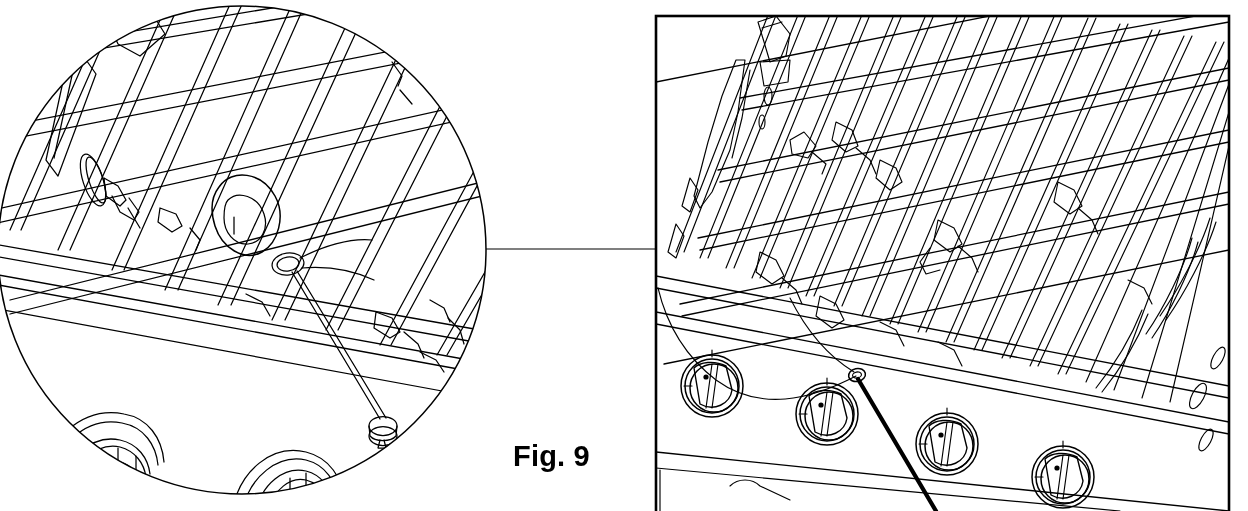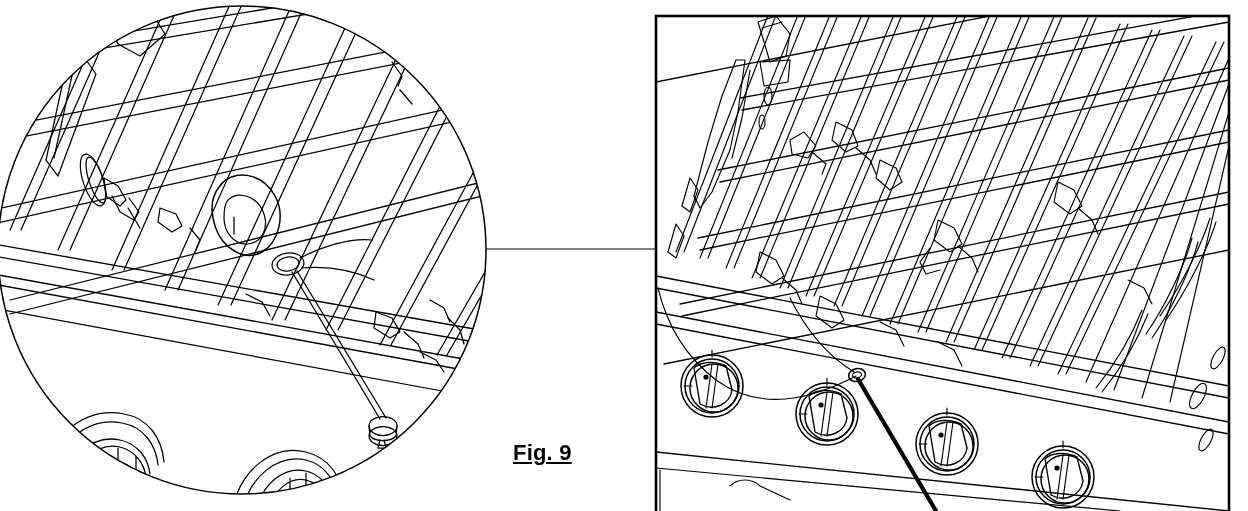--- a/index.html
+++ b/index.html
@@ -25,28 +25,27 @@
     top: 0;
     width: 1248px;
     height: 511px;
     display: block;
   }
   .fig-label {
     position: absolute;
     left: 513px;
     top: 442px;
     font-family: "Liberation Sans", sans-serif;
-    font-size: 22px;
+    font-size: 29px;
     font-weight: bold;
     color: #000000;
     letter-spacing: 0.2px;
     line-height: 1;
     white-space: nowrap;
     user-select: none;
-    text-decoration: underline;
   }
 </style>
 </head>
 <body>
 
 <div id="figure-root">
 
   <svg id="figure-svg" viewBox="0 0 1248 511">
     <defs>
       <clipPath id="clip-detail-circle">

